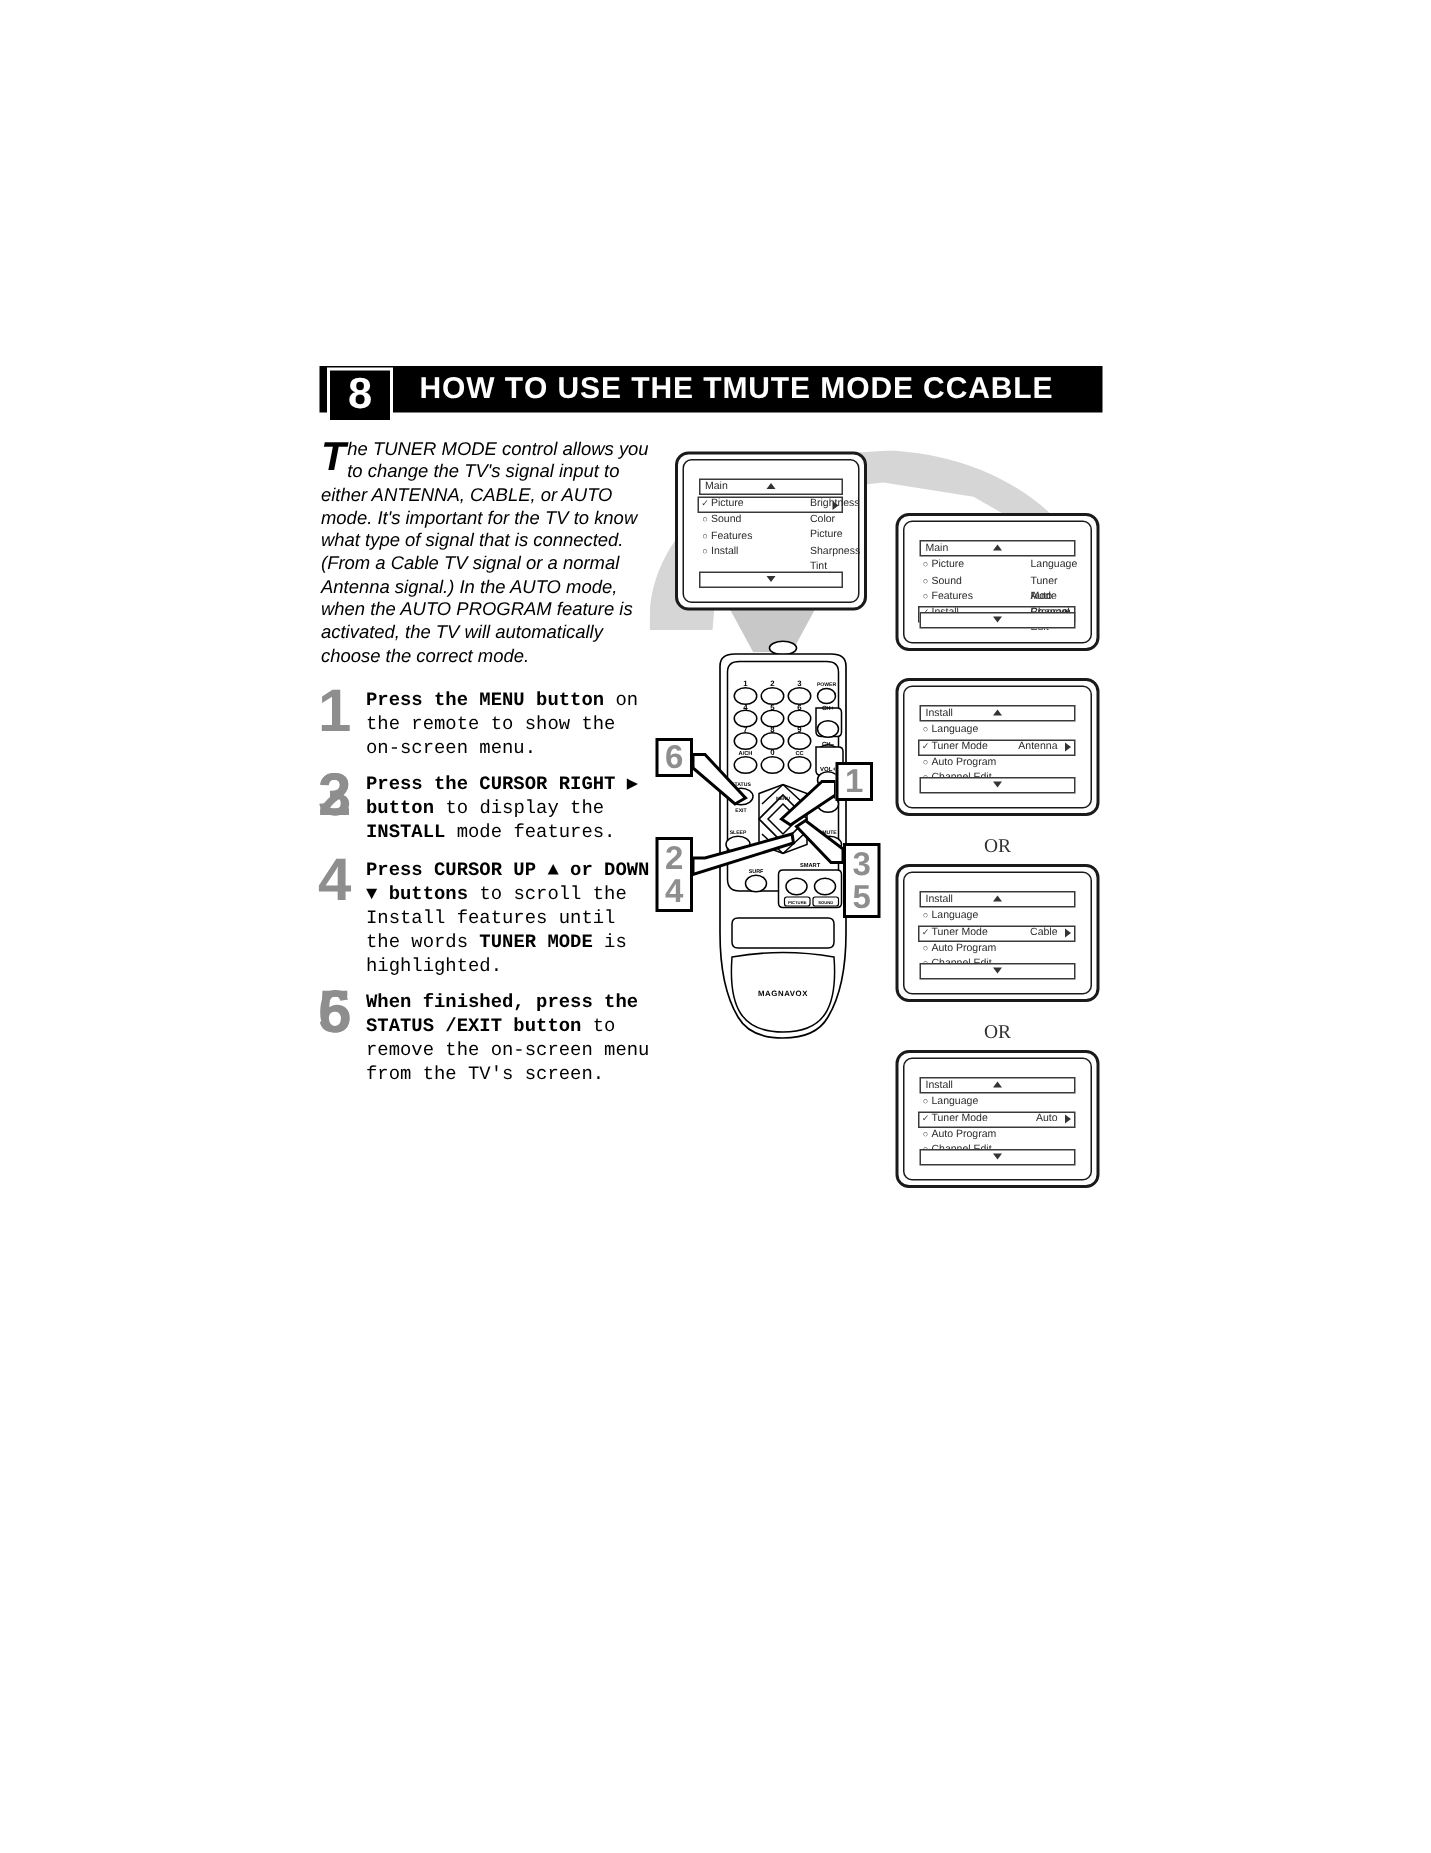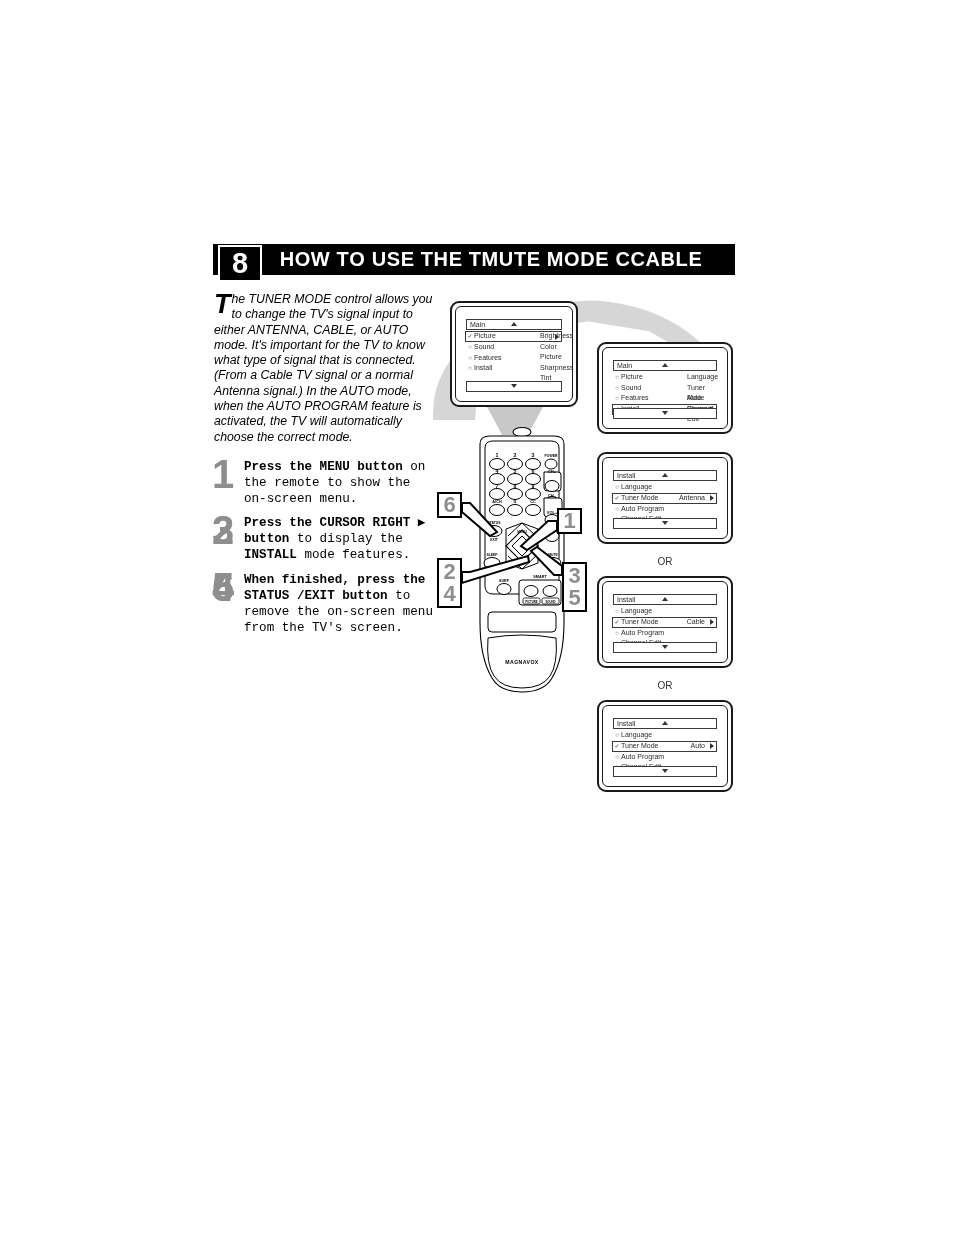--- a/index.html
+++ b/index.html
@@ -188,22 +188,22 @@
     width:0;height:0;border-top:3px solid transparent;border-bottom:3px solid transparent;border-left:4px solid #333;
   }
   .col-right {
     position:absolute; left:0px; top:0px;
     font-size:7px; line-height:10.5px; color:#2b2b2b;
   }
   .col-right div { height:10.5px; }
 
   .or-label {
     position:absolute;
-    font-size:10px; color:#333;
-    font-family:Liberation Sans, sans-serif;
+    font-size:13px; color:#333;
+    font-family:Liberation Serif, serif;
     width:136px; text-align:center;
   }
 
   
   #osd-main-picture { left:450px; top:301px; width:128px; height:106px; }
   #osd-main-install { left:597px; top:342px; width:136px; height:92px; }
   #osd-install-antenna { left:597px; top:452px; width:136px; height:92px; }
   #osd-install-cable { left:597px; top:576px; width:136px; height:92px; }
   #osd-install-auto { left:597px; top:700px; width:136px; height:92px; }
   #or-1 { left:597px; top:556px; }
@@ -251,20 +251,21 @@
         </div>
         <div class="step">
           <div class="step-num">2</div>
         </div>
         <div class="step">
           <div class="step-num">3</div>
           <div class="step-text"><b>Press the CURSOR RIGHT </b><b>▶</b><b> button</b><span> to display the </span><b>INSTALL</b><span> mode features.</span></div>
         </div>
         <div class="step">
           <div class="step-num">4</div>
+          <div class="step-text"><b>Press CURSOR UP </b><b>▲</b><b> or DOWN </b><b>▼</b><b> buttons</b><span> to scroll the Install features until the words </span><b>TUNER MODE</b><span> is highlighted.</span></div>
         </div>
         <div class="step">
           <div class="step-num">5</div>
         </div>
         <div class="step">
           <div class="step-num">6</div>
           <div class="step-text"><b>When finished, press the STATUS /EXIT button</b><span> to remove the on-screen menu from the TV's screen.</span></div>
         </div>
       </div>
   </div>

